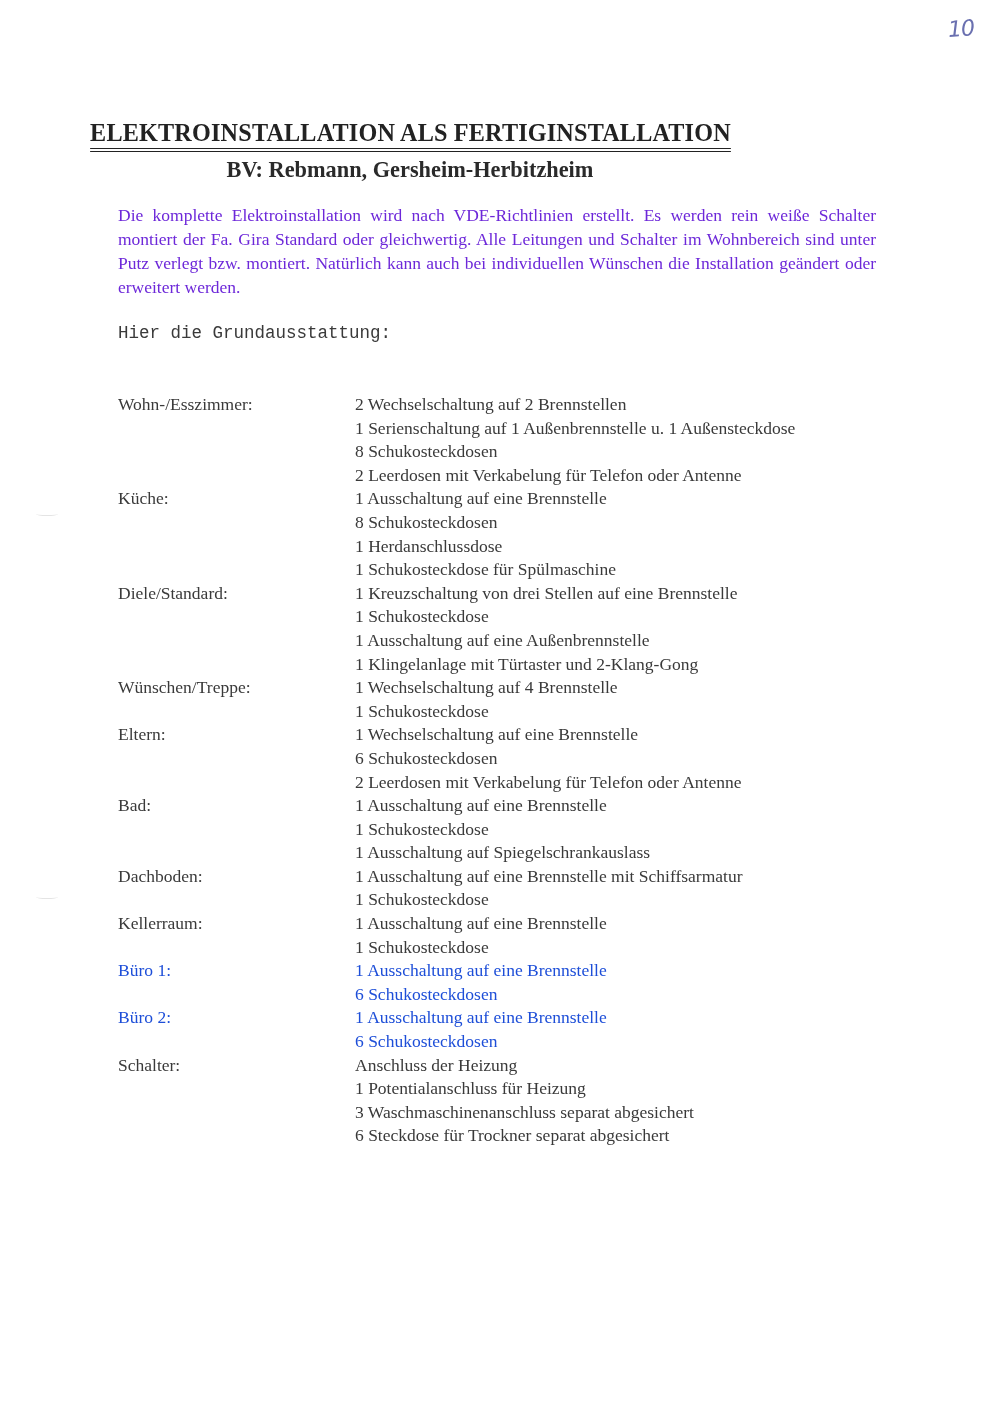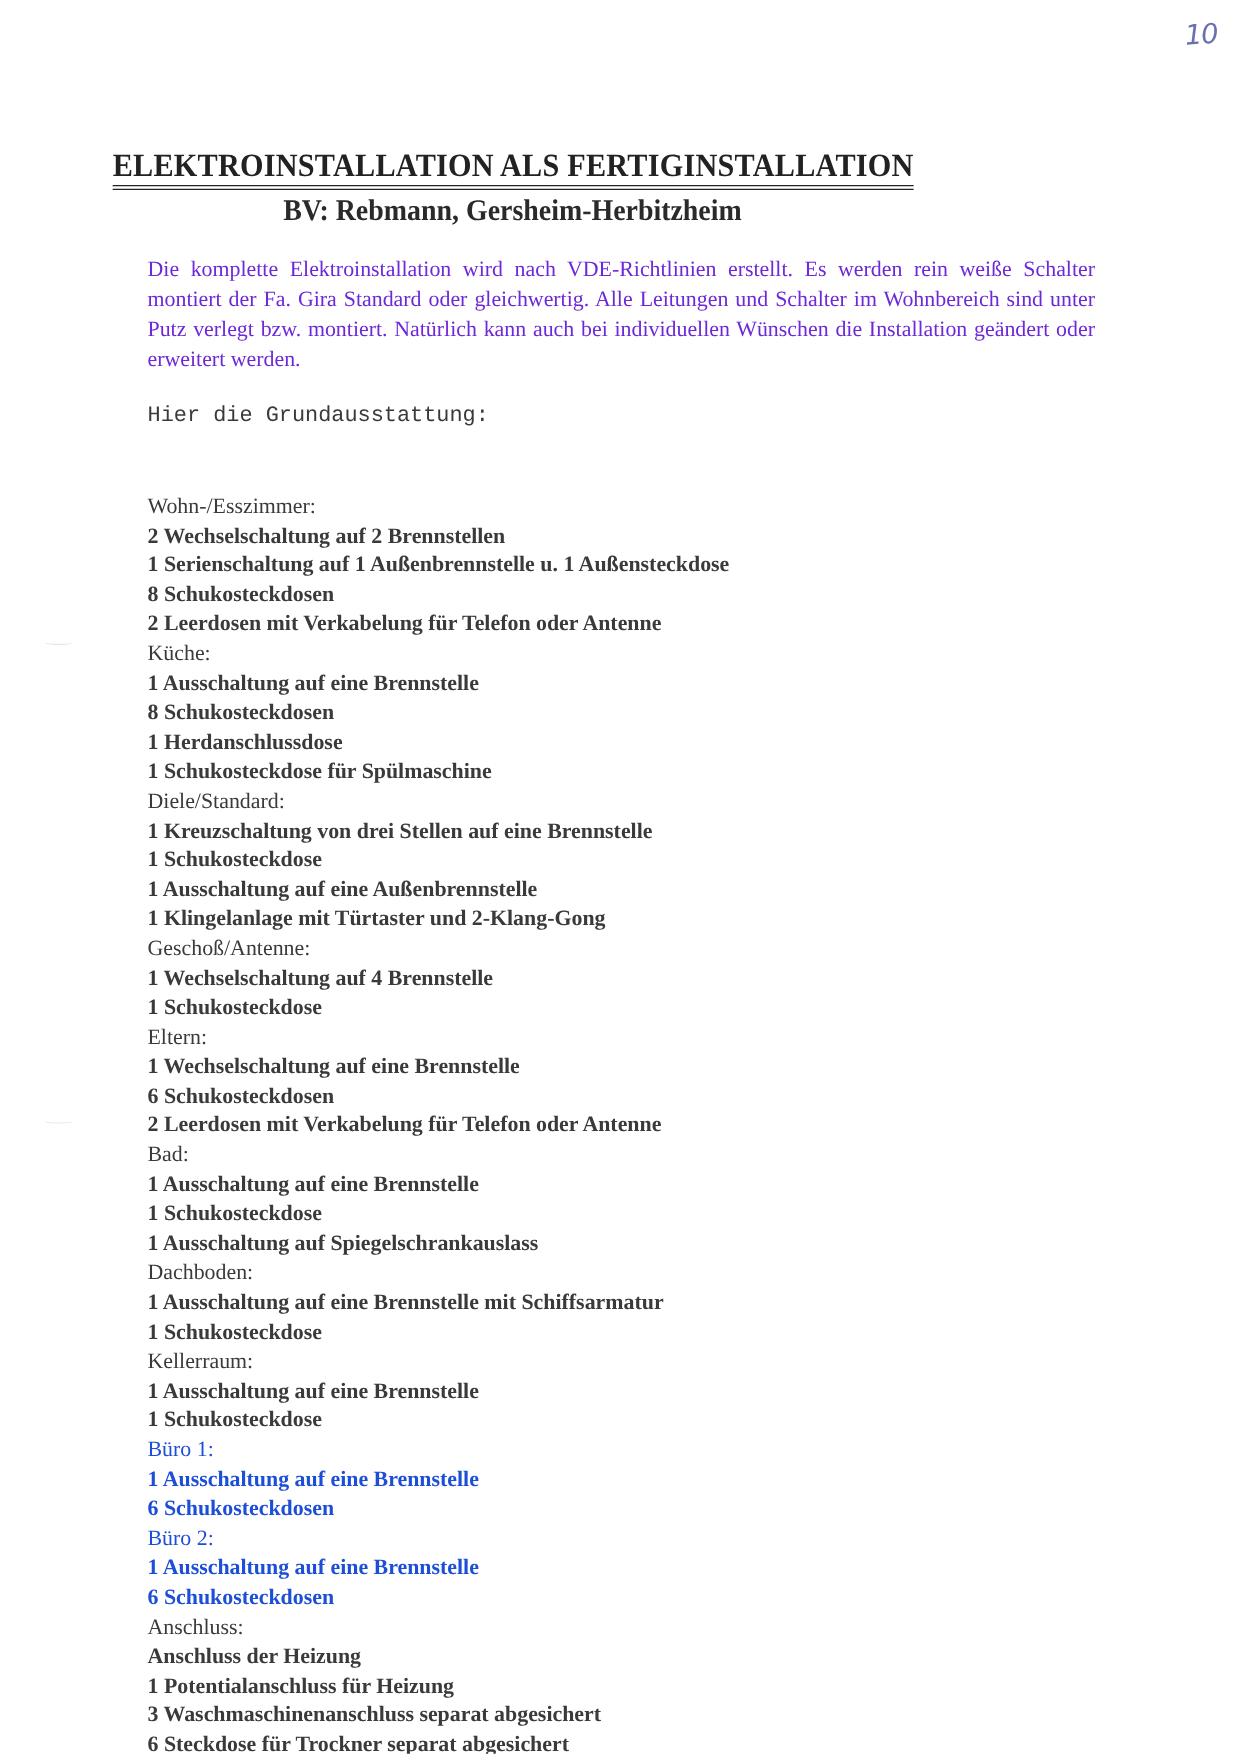--- a/index.html
+++ b/index.html
@@ -75,35 +75,34 @@
     .rooms {
       position: absolute;
       top: 393px;
       left: 118px;
       width: 780px;
       font-size: 17.5px;
       color: #3a3a3a;
     }
     .room {
       display: flex;
-      flex-direction: column;
+      flex-direction: row;
       justify-content: center;
     }
     .room-label {
       width: 237px;
       flex-shrink: 0;
       line-height: 23.6px;
     }
     .room-items {
       flex: 1;
     }
     .room-item {
       line-height: 23.6px;
       white-space: nowrap;
-      font-weight: bold;
     }
     .room.highlight .room-label,
     .room.highlight .room-item {
       color: #1d4ed8;
     }
     .margin-mark {
       position: absolute;
       left: 36px;
       width: 22px;
       height: 3px;
@@ -153,21 +152,21 @@
     <div class="room-label">Diele/Standard:</div>
     <div class="room-items">
       <div class="room-item">1 Kreuzschaltung von drei Stellen auf eine Brennstelle</div>
       <div class="room-item">1 Schukosteckdose</div>
       <div class="room-item">1 Ausschaltung auf eine Außenbrennstelle</div>
       <div class="room-item">1 Klingelanlage mit Türtaster und 2-Klang-Gong</div>
     </div>
   </div>
 
   <div class="room">
-    <div class="room-label">Geschoß/Antenne:</div>
+    <div class="room-label">Wünschen/Treppe:</div>
     <div class="room-items">
       <div class="room-item">1 Wechselschaltung auf 4 Brennstelle</div>
       <div class="room-item">1 Schukosteckdose</div>
     </div>
   </div>
 
   <div class="room">
     <div class="room-label">Eltern:</div>
     <div class="room-items">
       <div class="room-item">1 Wechselschaltung auf eine Brennstelle</div>
@@ -211,21 +210,21 @@
 
   <div class="room highlight">
     <div class="room-label">Büro 2:</div>
     <div class="room-items">
       <div class="room-item">1 Ausschaltung auf eine Brennstelle</div>
       <div class="room-item">6 Schukosteckdosen</div>
     </div>
   </div>
 
   <div class="room">
-    <div class="room-label">Anschluss:</div>
+    <div class="room-label">Schalter:</div>
     <div class="room-items">
       <div class="room-item">Anschluss der Heizung</div>
       <div class="room-item">1 Potentialanschluss für Heizung</div>
       <div class="room-item">3 Waschmaschinenanschluss separat abgesichert</div>
       <div class="room-item">6 Steckdose für Trockner separat abgesichert</div>
     </div>
   </div>
 
 </div>
 

